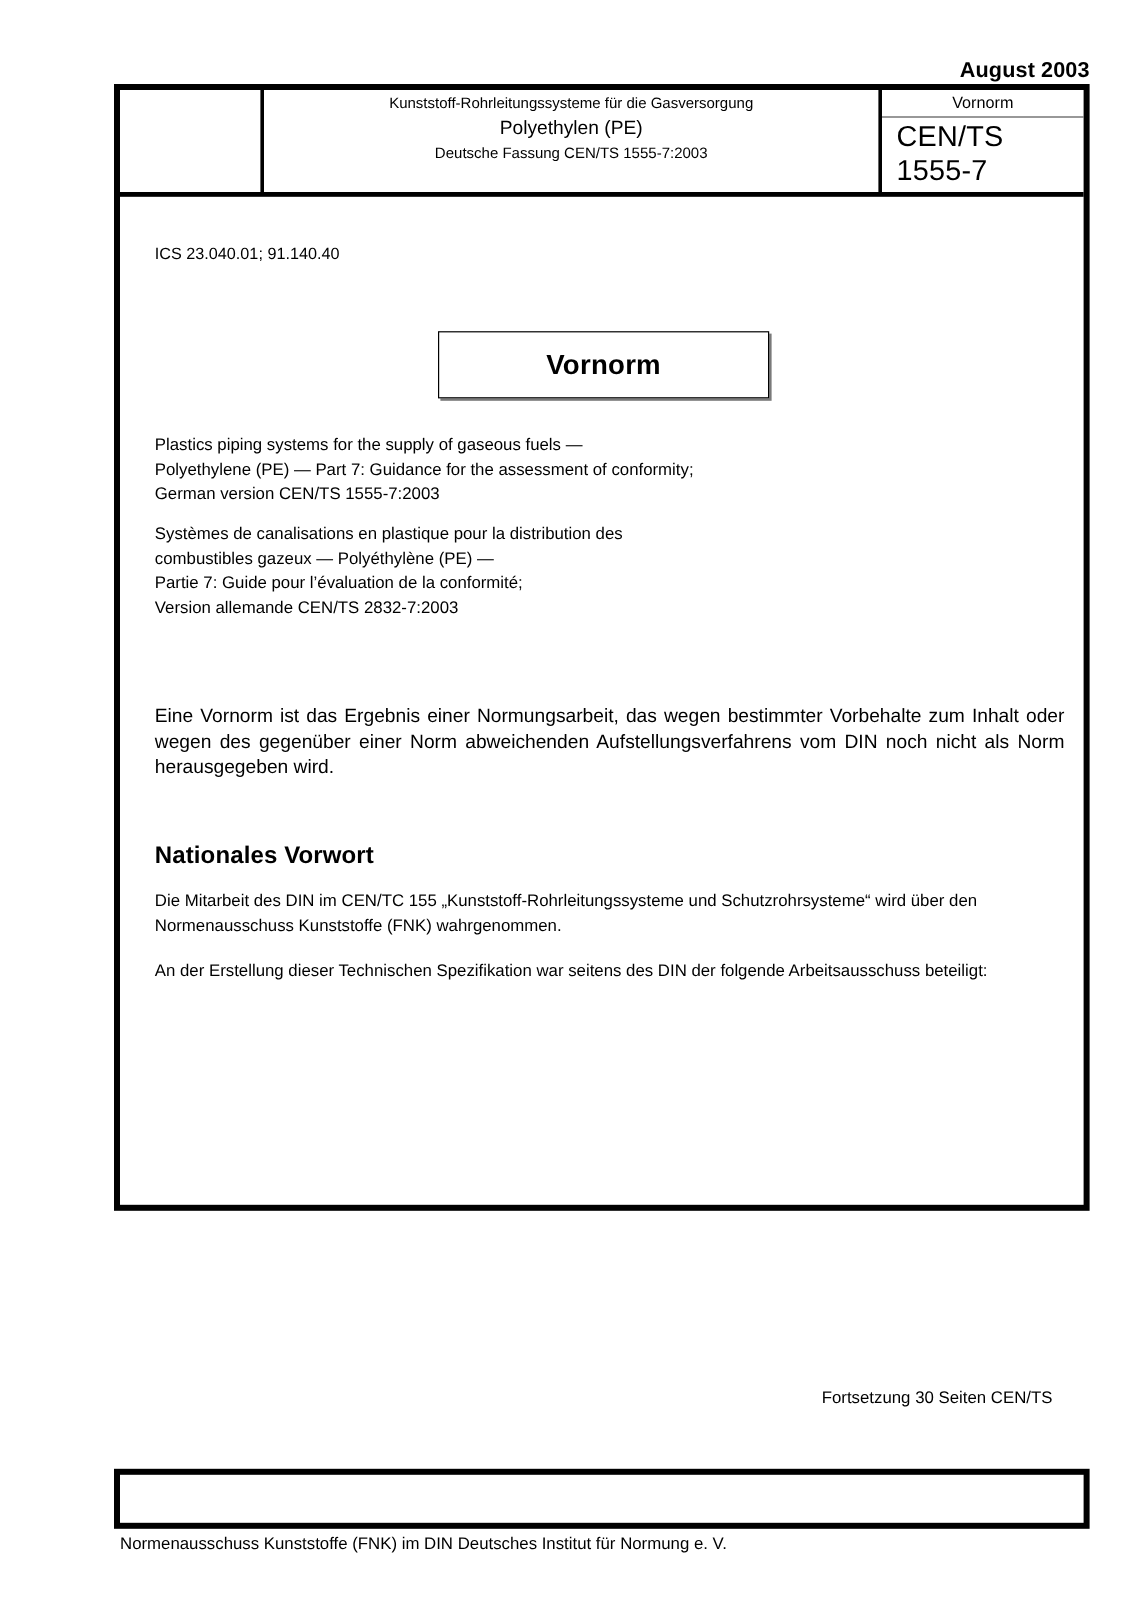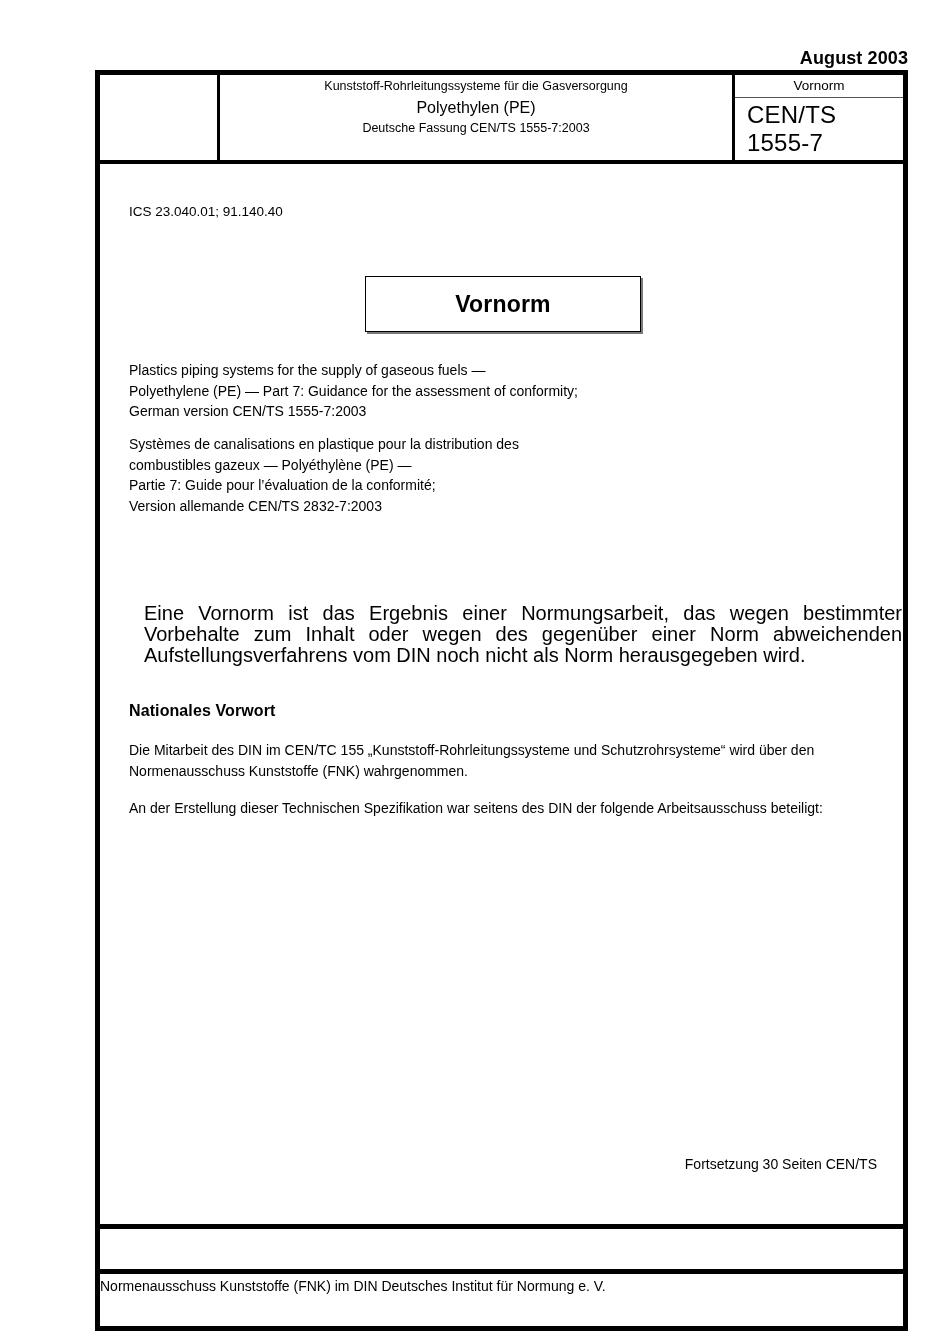--- a/index.html
+++ b/index.html
@@ -27,21 +27,21 @@
     font-weight: bold;
     letter-spacing: 0.1px;
   }
 
   
   .page-frame {
     position: absolute;
     left: 95px;
     top: 70px;
     width: 813px;
-    height: 1261px;
+    height: 939px;
     border: 1px solid #000;
     border-left-width: 5px;
     border-right-width: 5px;
     border-top-width: 5px;
     border-bottom-width: 5px;
     box-sizing: border-box;
     background: #fff;
   }
 
   
@@ -145,34 +145,33 @@
     position: absolute;
     left: 29px;
     font-size: 14px;
     line-height: 20.5px;
   }
   .lang-en { top: 196px; }
   .lang-fr { top: 270px; }
 
   .note-para {
     position: absolute;
-    left: 44px;
+    left: 29px;
     top: 423px;
     width: 758px;
-    font-size: 20px;
+    font-size: 16px;
     line-height: 21px;
     text-align: justify;
-    margin-top: 16px;
   }
 
   .section-heading {
     position: absolute;
     left: 29px;
     top: 538px;
-    font-size: 16px;
+    font-size: 20px;
     font-weight: bold;
     letter-spacing: 0.1px;
   }
 
   .para-1 {
     position: absolute;
     left: 29px;
     top: 576px;
     width: 758px;
     font-size: 14px;

